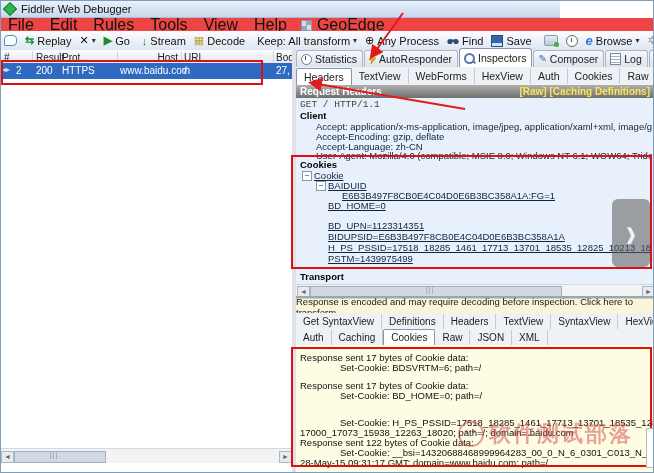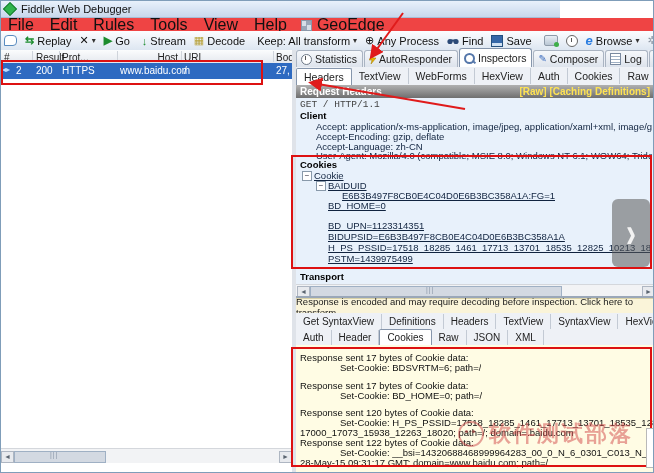--- a/index.html
+++ b/index.html
@@ -334,33 +334,32 @@
   <span class="stab">Get SyntaxView</span>
   <span class="stab">Definitions</span>
   <span class="stab">Headers</span>
   <span class="stab">TextView</span>
   <span class="stab">SyntaxView</span>
   <span class="stab">HexView</span>
 
 </div>
 <div class="abs" id="resp-tabs2">
   <span class="stab">Auth</span>
-  <span class="stab">Header</span>
+  <span class="stab">Caching</span>
   <span class="stab active">Cookies</span>
   <span class="stab">Raw</span>
   <span class="stab">JSON</span>
   <span class="stab">XML</span>
 </div>
 
 <div class="abs" id="resp-content">
   <div class="rline" style="top:7px">Response sent 17 bytes of Cookie data:</div>
   <div class="rline ind" style="top:17px">Set-Cookie: BDSVRTM=6; path=/</div>
   <div class="rline" style="top:35px">Response sent 17 bytes of Cookie data:</div>
   <div class="rline ind" style="top:45px">Set-Cookie: BD_HOME=0; path=/</div>
-  <div class="rline" style="top:62px">Response sent 120 bytes of Cookie data:</div>
   <div class="rline ind" style="top:72px">Set-Cookie: H_PS_PSSID=17518_18285_1461_17713_13701_18535_12825_10213_18545_</div>
   <div class="rline" style="top:82px">17000_17073_15938_12263_18020; path=/; domain=.baidu.com</div>
   <div class="rline" style="top:92px">Response sent 122 bytes of Cookie data:</div>
   <div class="rline ind" style="top:102px">Set-Cookie: __bsi=14320688468999964283_00_0_N_6_0301_C013_N_I_I_u; expires=Mon,</div>
   <div class="rline" style="top:112px">28-May-15 09:31:17 GMT; domain=www.baidu.com; path=/</div>
 </div>
 
 <div class="abs redrect" style="left:1px;top:60px;width:258px;height:21px"></div>
 <div class="abs redrect" style="left:291px;top:155px;width:357px;height:110px"></div>
 <div class="abs redrect" style="left:291px;top:347px;width:357px;height:116px"></div>

